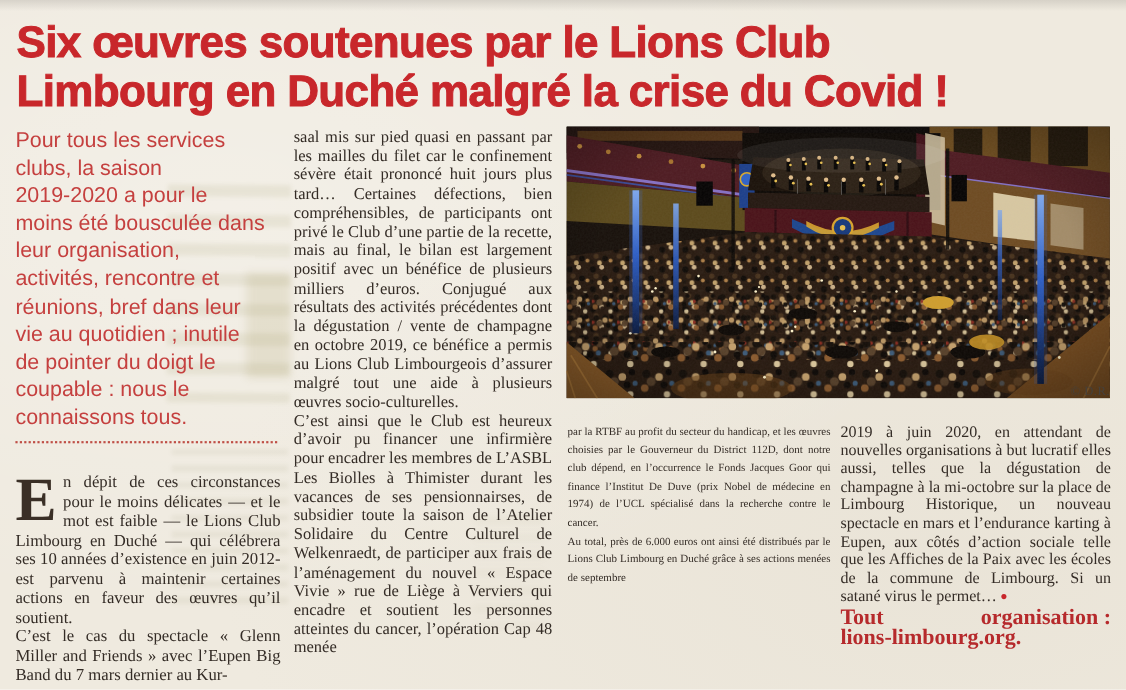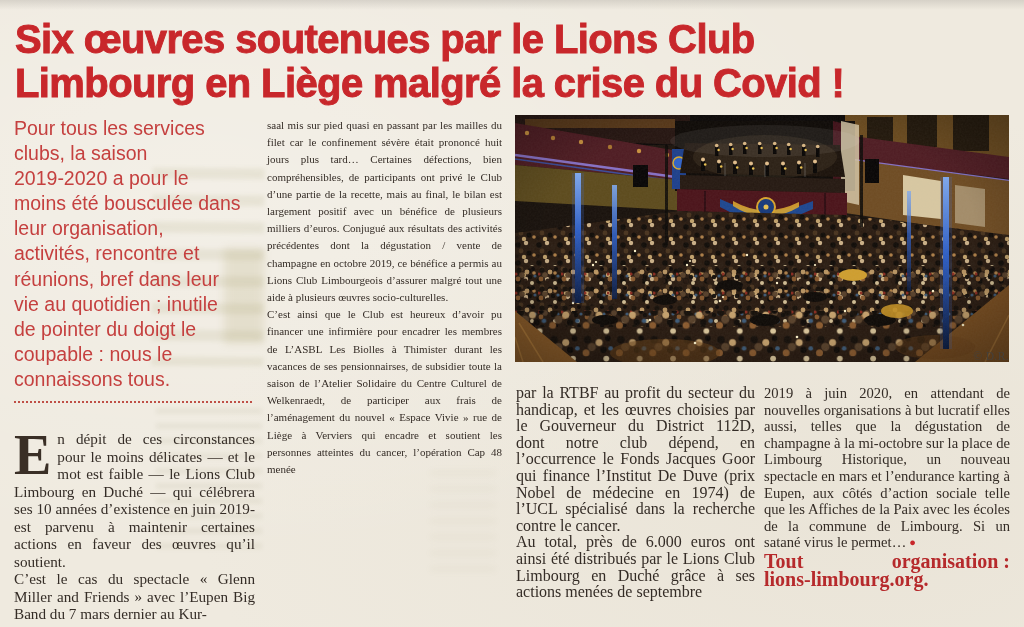--- a/index.html
+++ b/index.html
@@ -22,22 +22,22 @@
   
   .intro{position:absolute;left:14px;top:116px;width:244px;
     font-family:"Liberation Sans","DejaVu Sans",sans-serif;
     font-size:19.5px;line-height:25.1px;color:#c5403f;white-space:pre-line;}
   .rule-dotted{position:absolute;left:14px;top:401px;width:238px;height:0;
     border-top:2px dotted #bf4f46;}
   
   .col{position:absolute;}
   .col p{margin:0;text-align:justify;hyphens:auto;-webkit-hyphens:auto;}
   .col1{left:14px;top:430px;width:241px;font-size:15.2px;line-height:17.5px;}
-  .col2{left:267px;top:117px;width:235px;font-size:11px;line-height:17.2px;}
-  .col3{left:516px;top:385px;width:239px;font-size:16px;line-height:16.6px;}
+  .col2{left:267px;top:117px;width:235px;font-size:15px;line-height:17.2px;}
+  .col3{left:516px;top:385px;width:239px;font-size:10px;line-height:16.6px;}
   .col4{left:764px;top:385px;width:246px;font-size:14.6px;line-height:16.6px;}
   .dropcap{float:left;font-size:56px;line-height:46px;font-weight:bold;
     color:#3a2f26;padding:2px 6px 0 0;}
   .bullet{color:#c8272b;font-size:11px;margin-left:3px;vertical-align:1px;}
   
   .contact{margin-top:1px;font-weight:bold;color:#b62a2c;font-size:20px;line-height:18.5px;}
   .contact-line1{display:flex;justify-content:space-between;}
   
   .photo{position:absolute;left:515px;top:115px;width:494px;height:247px;margin:0;}
   .photo svg{display:block;width:100%;height:100%;}
@@ -57,38 +57,38 @@
 <body>
 
 <div class="page">
   <div class="scan-edge"></div>
 
   <div class="ghost ghost1"></div>
   <div class="ghost ghost2"></div>
   <div class="ghost ghost3"></div>
   <div class="ghost ghost4"></div>
 
-  <h1 class="headline"><span>Six œuvres soutenues par le Lions Club</span><br><span>Limbourg en Liège malgré la crise du Covid !</span></h1>
+  <h1 class="headline"><span>Six œuvres soutenues par le Lions Club</span><br><span>Limbourg en Duché malgré la crise du Covid !</span></h1>
 
   <div class="intro">Pour tous les services
 clubs, la saison
 2019-2020 a pour le
 moins été bousculée dans
 leur organisation,
 activités, rencontre et
 réunions, bref dans leur
 vie au quotidien ; inutile
 de pointer du doigt le
 coupable : nous le
 connaissons tous.</div>
 
   <div class="rule-dotted"></div>
 
   <div class="col col1">
-    <p><span class="dropcap">E</span><span>n dépit de ces circonstances pour le moins délicates — et le mot est faible — le Lions Club Limbourg en Duché — qui célébrera ses 10 années d’existence en juin 2019- est parvenu à maintenir certaines actions en faveur des œuvres qu’il soutient.</span></p>
+    <p><span class="dropcap">E</span><span>n dépit de ces circonstances pour le moins délicates — et le mot est faible — le Lions Club Limbourg en Duché — qui célébrera ses 10 années d’existence en juin 2012- est parvenu à maintenir certaines actions en faveur des œuvres qu’il soutient.</span></p>
     <p>C’est le cas du spectacle « Glenn Miller and Friends » avec l’Eupen Big Band du 7 mars dernier au Kur-</p>
   </div>
 
   <div class="col col2">
     <p>saal mis sur pied quasi en passant par les mailles du filet car le confinement sévère était prononcé huit jours plus tard… Certaines défections, bien compréhensibles, de participants ont privé le Club d’une partie de la recette, mais au final, le bilan est largement positif avec un bénéfice de plusieurs milliers d’euros. Conjugué aux résultats des activités précédentes dont la dégustation / vente de champagne en octobre 2019, ce bénéfice a permis au Lions Club Limbourgeois d’assurer malgré tout une aide à plusieurs œuvres socio-culturelles.</p>
     <p>C’est ainsi que le Club est heureux d’avoir pu financer une infirmière pour encadrer les membres de L’ASBL Les Biolles à Thimister durant les vacances de ses pensionnairses, de subsidier toute la saison de l’Atelier Solidaire du Centre Culturel de Welkenraedt, de participer aux frais de l’aménagement du nouvel « Espace Vivie » rue de Liège à Verviers qui encadre et soutient les personnes atteintes du cancer, l’opération Cap 48 menée</p>
   </div>
 
   <figure class="photo">
     <svg viewBox="0 0 494 247" preserveAspectRatio="none">

